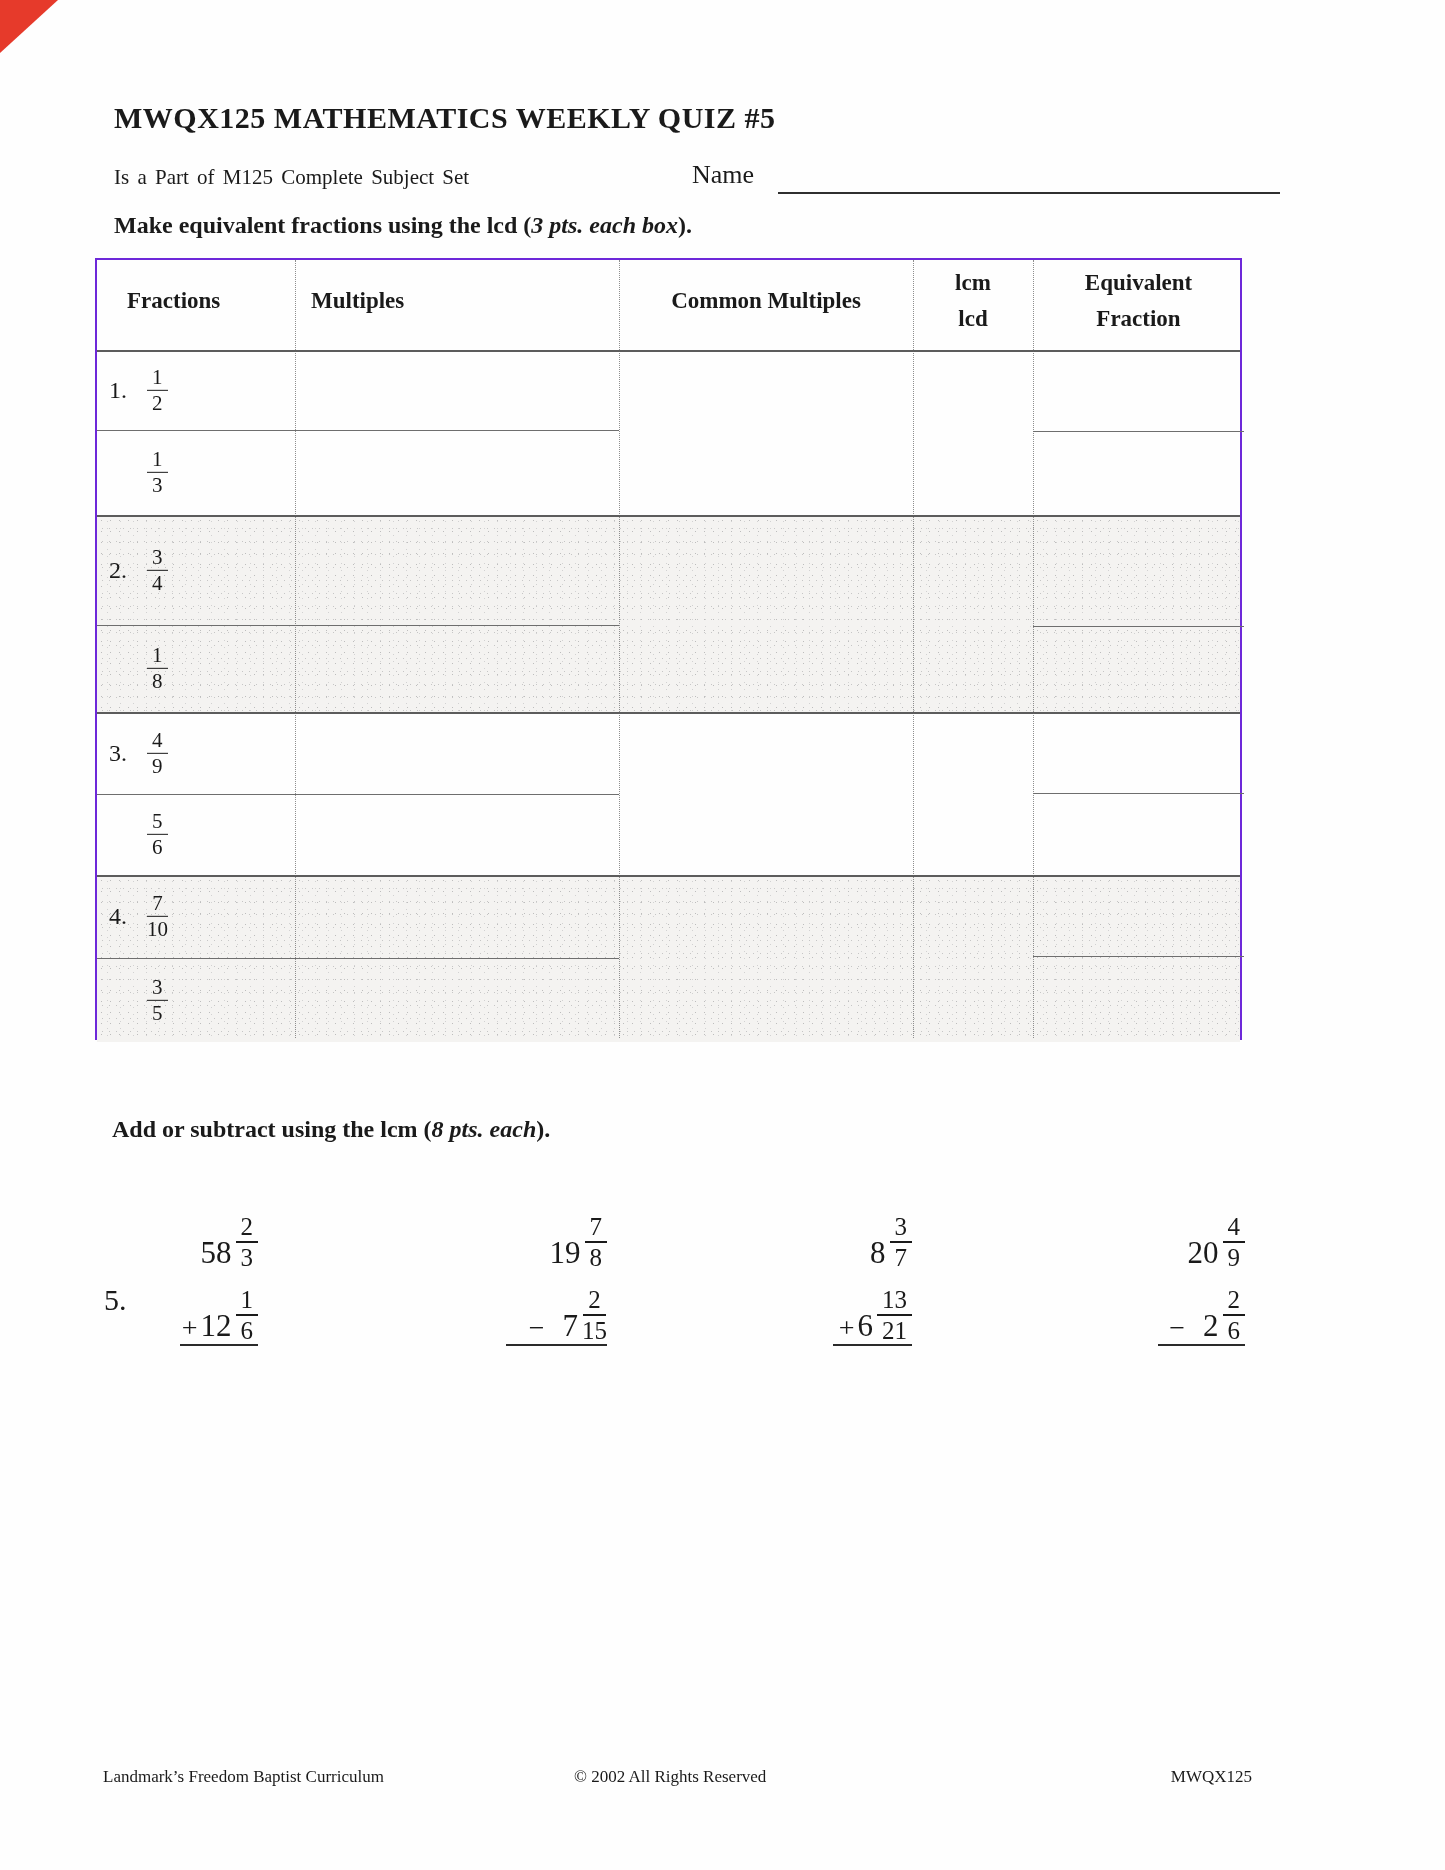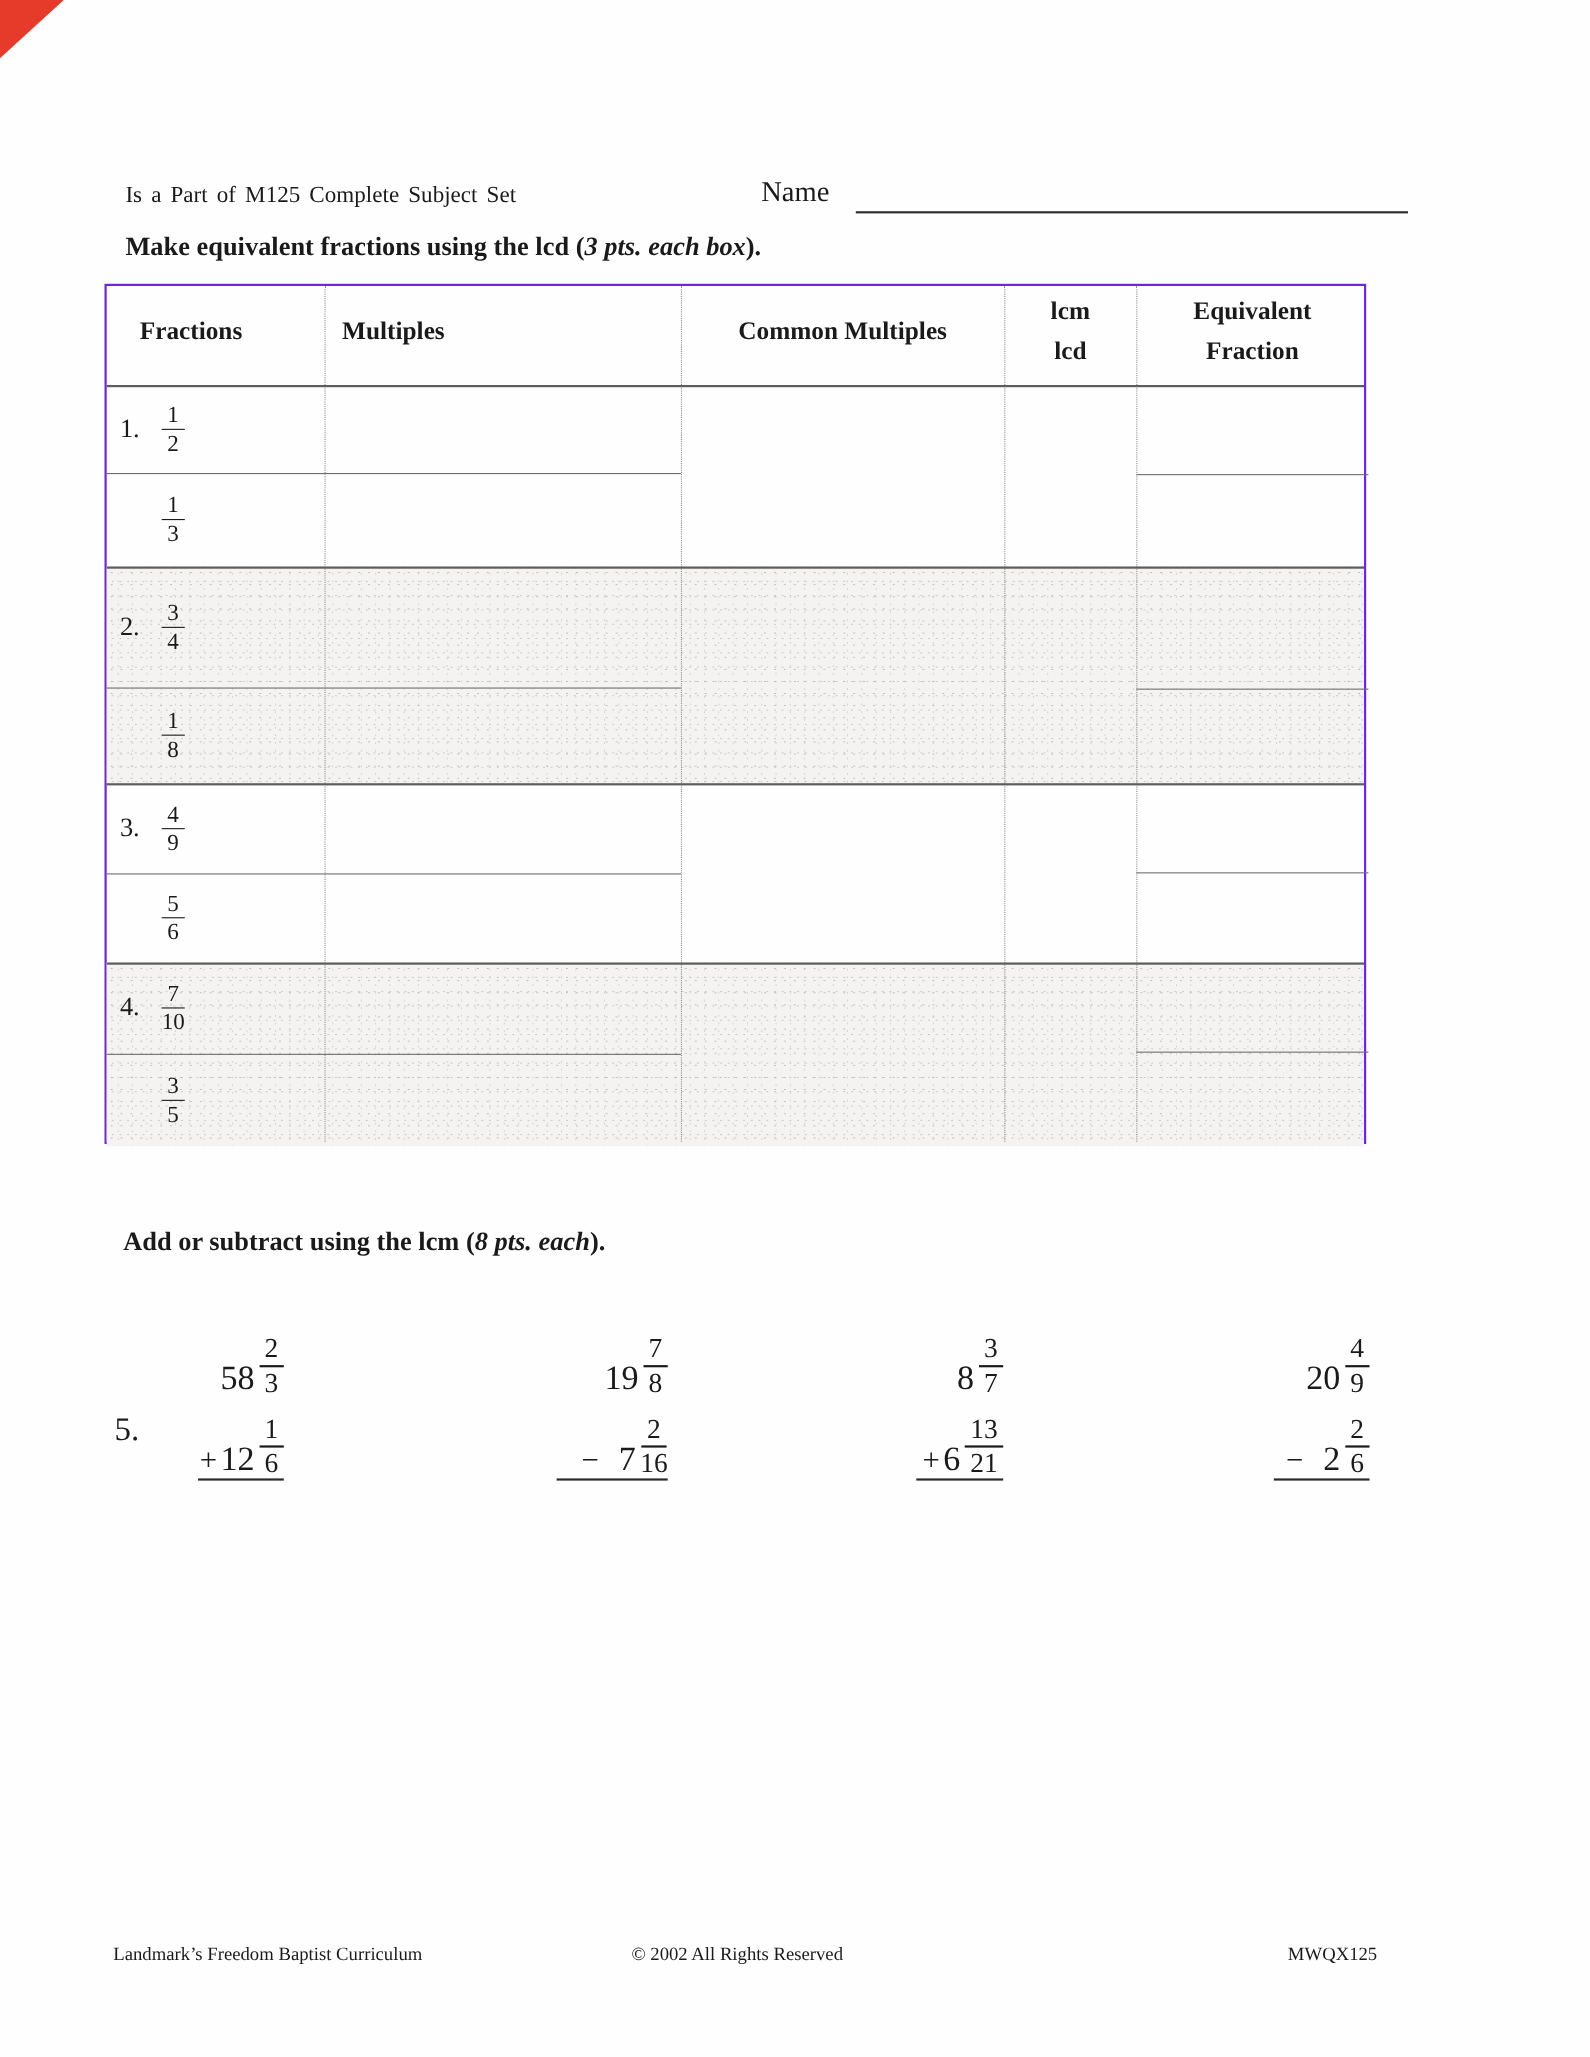--- a/index.html
+++ b/index.html
@@ -72,20 +72,21 @@
   #footer-center{left:574px;top:1727px;}
   #footer-right{right:193px;top:1727px;}
 </style>
 </head>
 <body>
 
 <div id="page">
 
   <div id="corner-mark" class="abs" style="background: rgb(230, 58, 43);"></div>
 
+  <div id="page-title" class="abs">MWQX125 MATHEMATICS WEEKLY QUIZ #5</div>
   <div id="subtitle" class="abs">Is a Part of M125 Complete Subject Set</div>
   <div id="name-label" class="abs">Name</div>
   <div id="name-line" class="abs"></div>
 
   <div id="s1-heading" class="abs section-heading">
     <span>Make equivalent fractions using the lcd (</span><i>3 pts. each box</i><span>).</span>
   </div>
 
   <div id="quiz-table" class="abs">
 
@@ -210,21 +211,21 @@
       <span class="frac">
           <span class="num">7</span>
           <span class="den">8</span>
         </span>
     </div>
     <div class="op-row">
       <span class="op gap-lg">−</span>
       <span>7</span>
       <span class="frac">
           <span class="num">2</span>
-          <span class="den">16</span>
+          <span class="den">15</span>
         </span>
     </div>
   </div>
 
   <div class="prob" style="left:833px;width:79px;">
     <div class="op-row">
       <span>8</span>
       <span class="frac">
           <span class="num">3</span>
           <span class="den">7</span>

